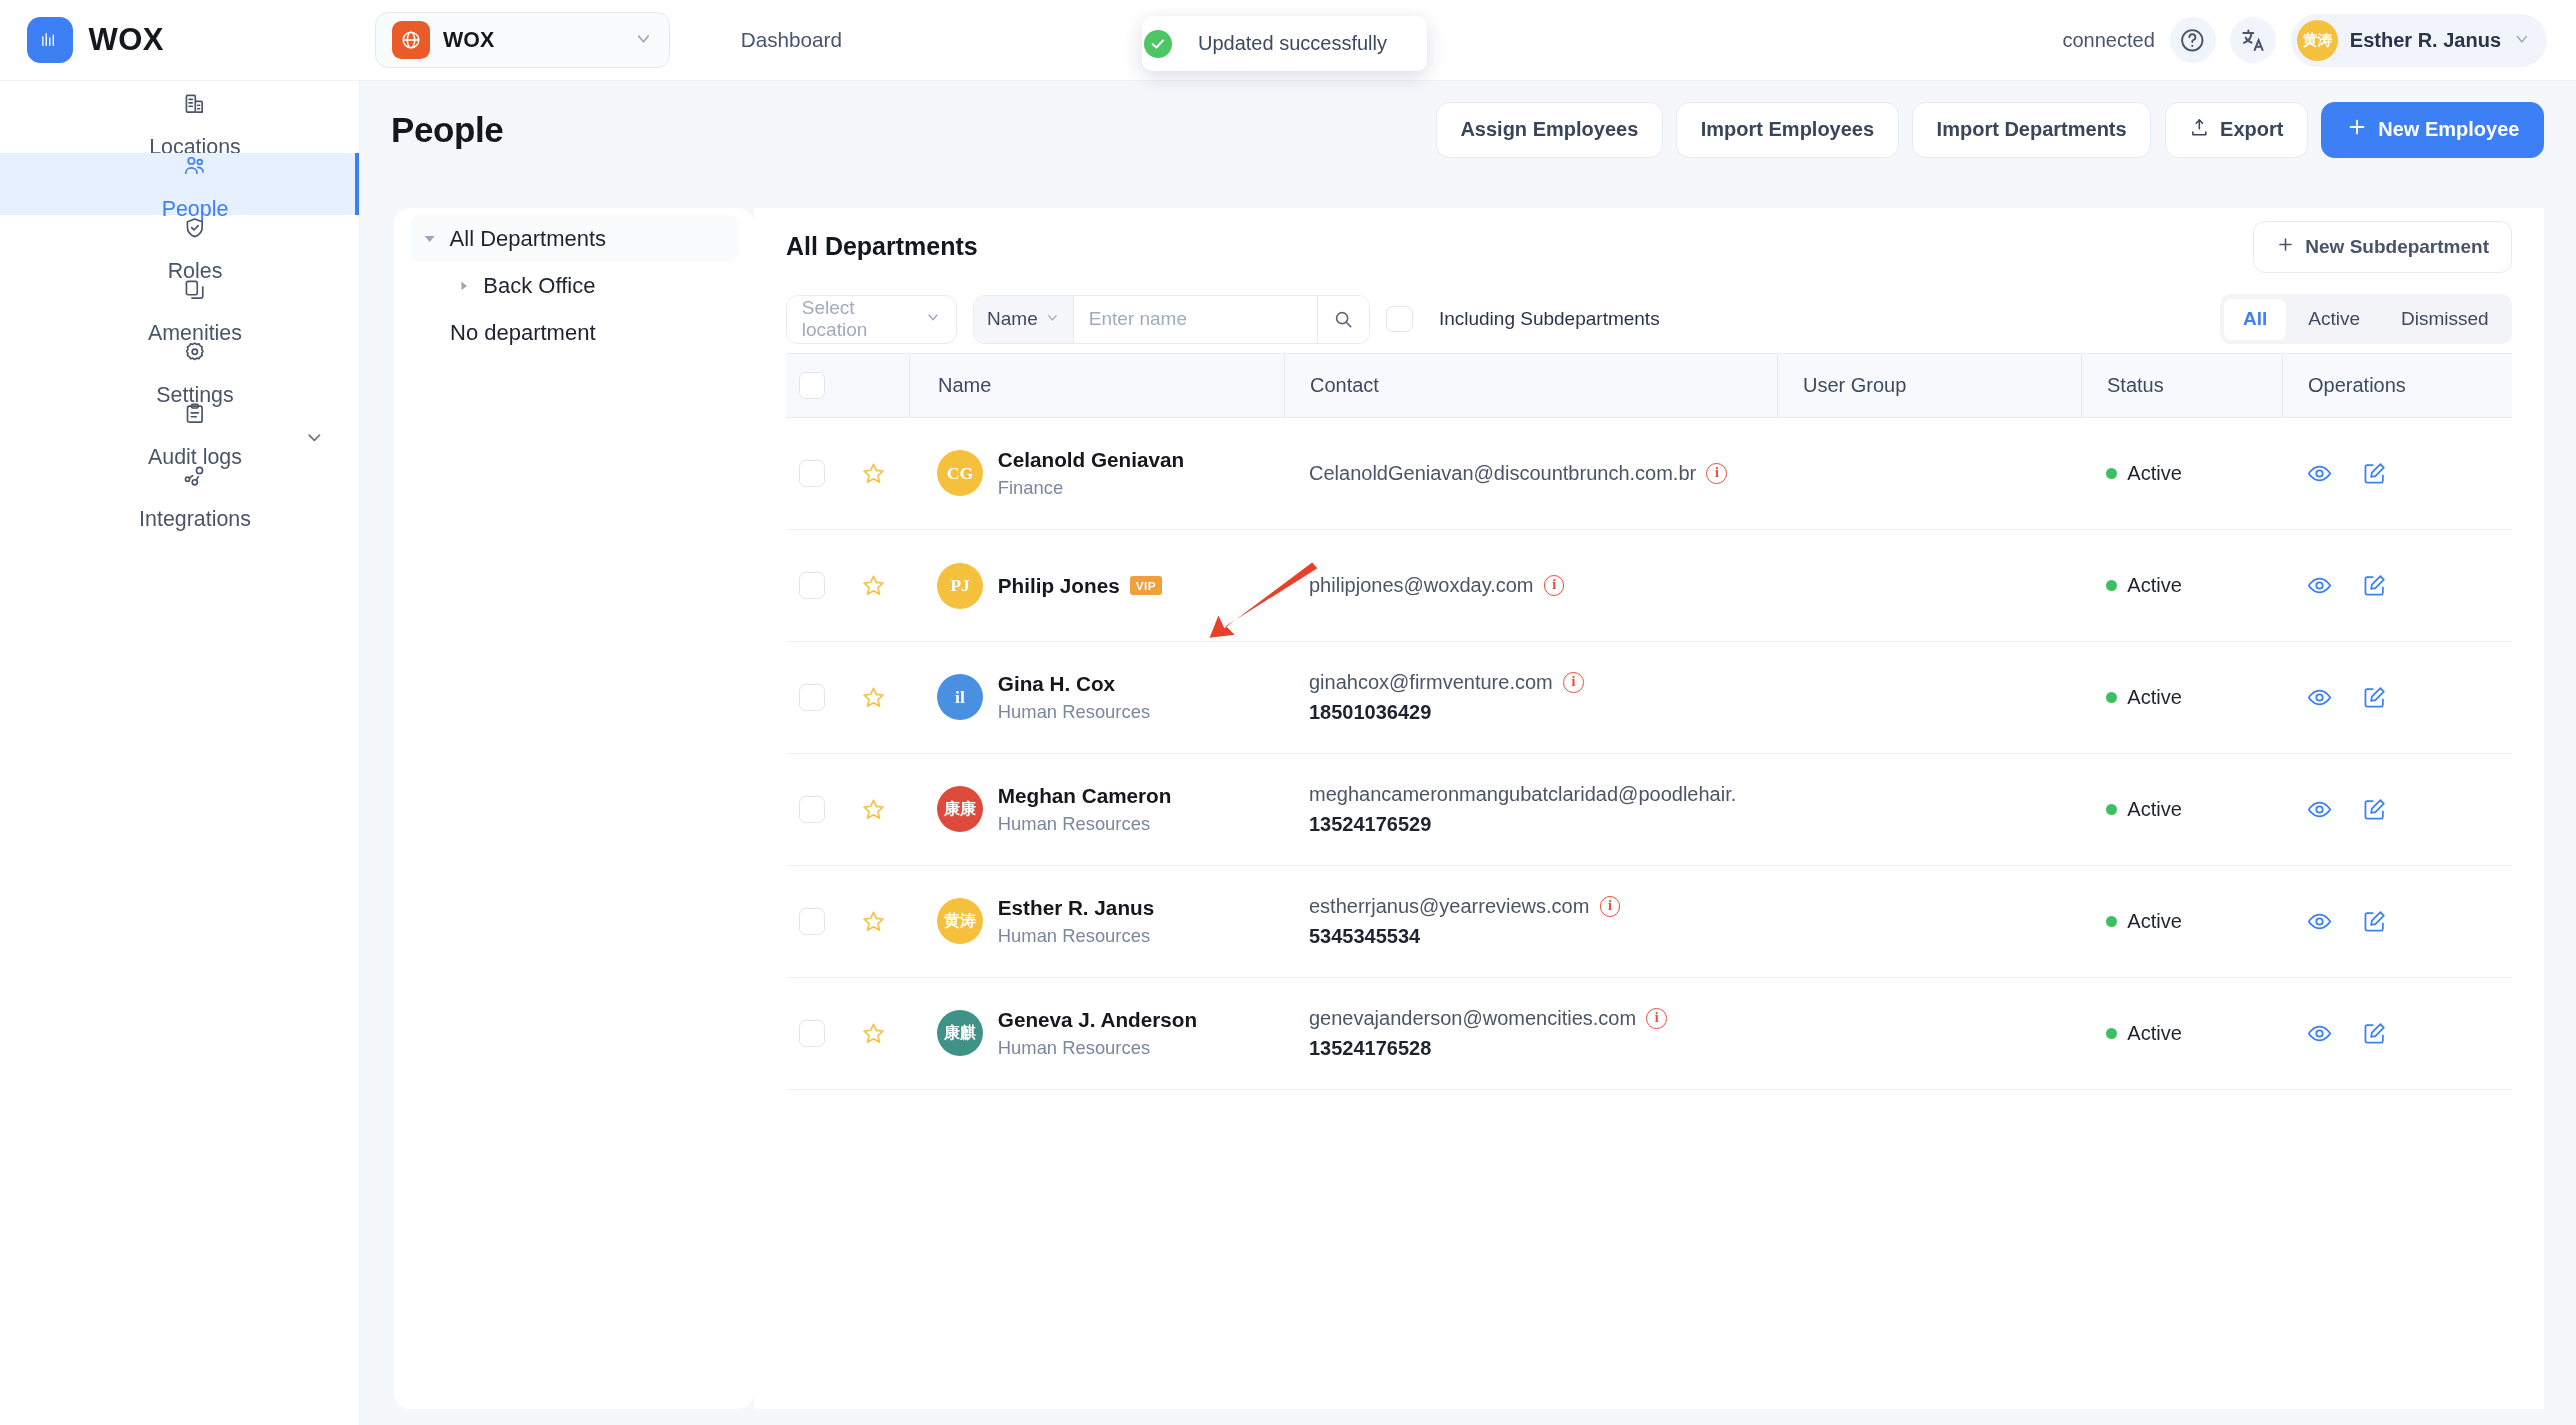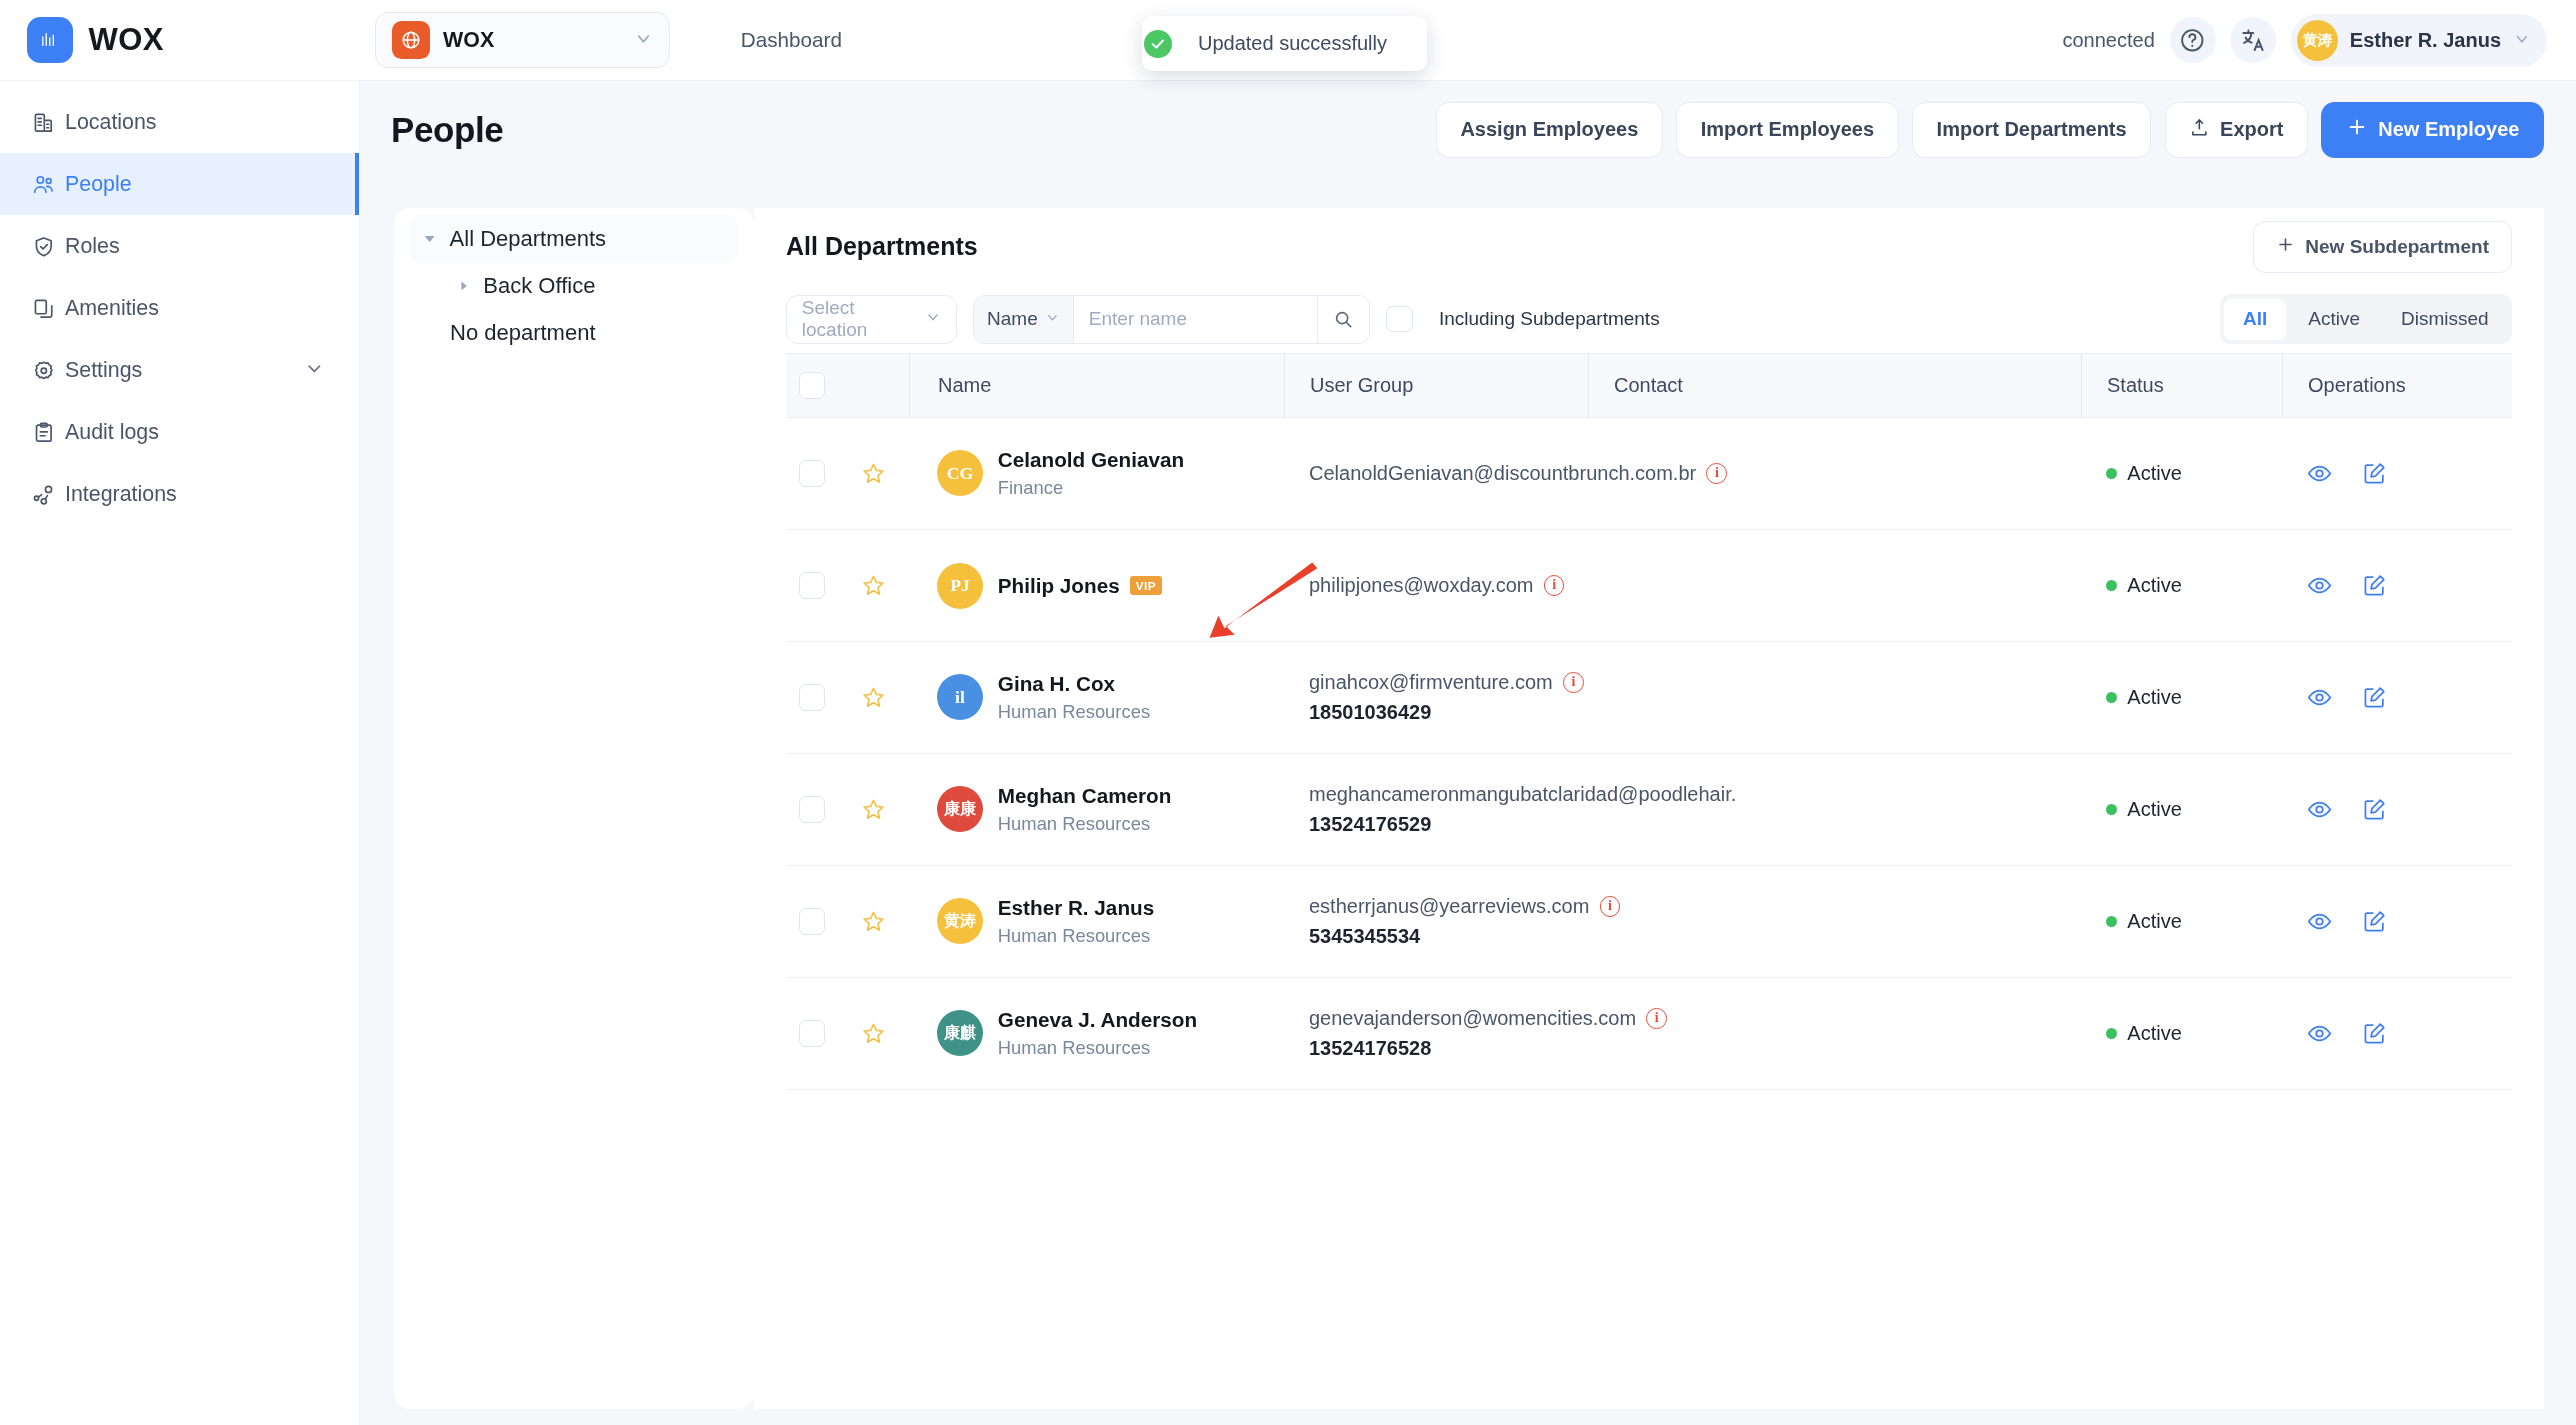--- a/index.html
+++ b/index.html
@@ -76,21 +76,21 @@
   .toast-text { font-size: 20px; color: #3e4a61; white-space: nowrap; }
 
   
   .sidebar {
     position: absolute; top: 81px; left: 0; width: 360px; height: 1344px;
     background: #ffffff; padding-top: 10.3px;
     border-right: 0.7px solid #eef1f6;
   }
   .nav-item {
     position: relative; height: 62px; display: flex; align-items: center;
-    gap: 9px; padding-left: 31px; cursor: pointer;
+    gap: 19px; padding-left: 31px; cursor: pointer; flex-direction: column;
   }
   .nav-item .nav-label { font-size: 21.4px; color: #4a5568; }
   .nav-item.active { background: #e6f0fe; }
   .nav-item.active .nav-label { color: #3d7ff5; font-weight: 400; }
   .nav-item.active::after {
     content: ""; position: absolute; right: 0; top: 0; width: 4.4px; height: 100%;
     background: #3d7ff5;
   }
   .nav-icon { width: 25px; height: 25px; display: flex; align-items: center; justify-content: center; flex:0 0 auto;}
   .nav-chev { margin-left: auto; margin-right: 34px; }
@@ -504,22 +504,22 @@
     </div>
   </div>
 
   <div class="tbl">
     <div class="thead">
       <div class="c-chk">
         <div class="chk-box"></div>
       </div>
       <div class="c-star"></div>
       <div class="th c-name sep">Name</div>
+      <div class="th c-contact sep">Contact</div>
       <div class="th c-group sep">User Group</div>
-      <div class="th c-contact sep">Contact</div>
       <div class="th c-status sep">Status</div>
       <div class="th c-ops sep">Operations</div>
     </div>
 
     <div class="trow">
       <div class="c-chk">
           <div class="chk-box"></div>
         </div>
       <div class="c-star">
           <span class="star-btn">

